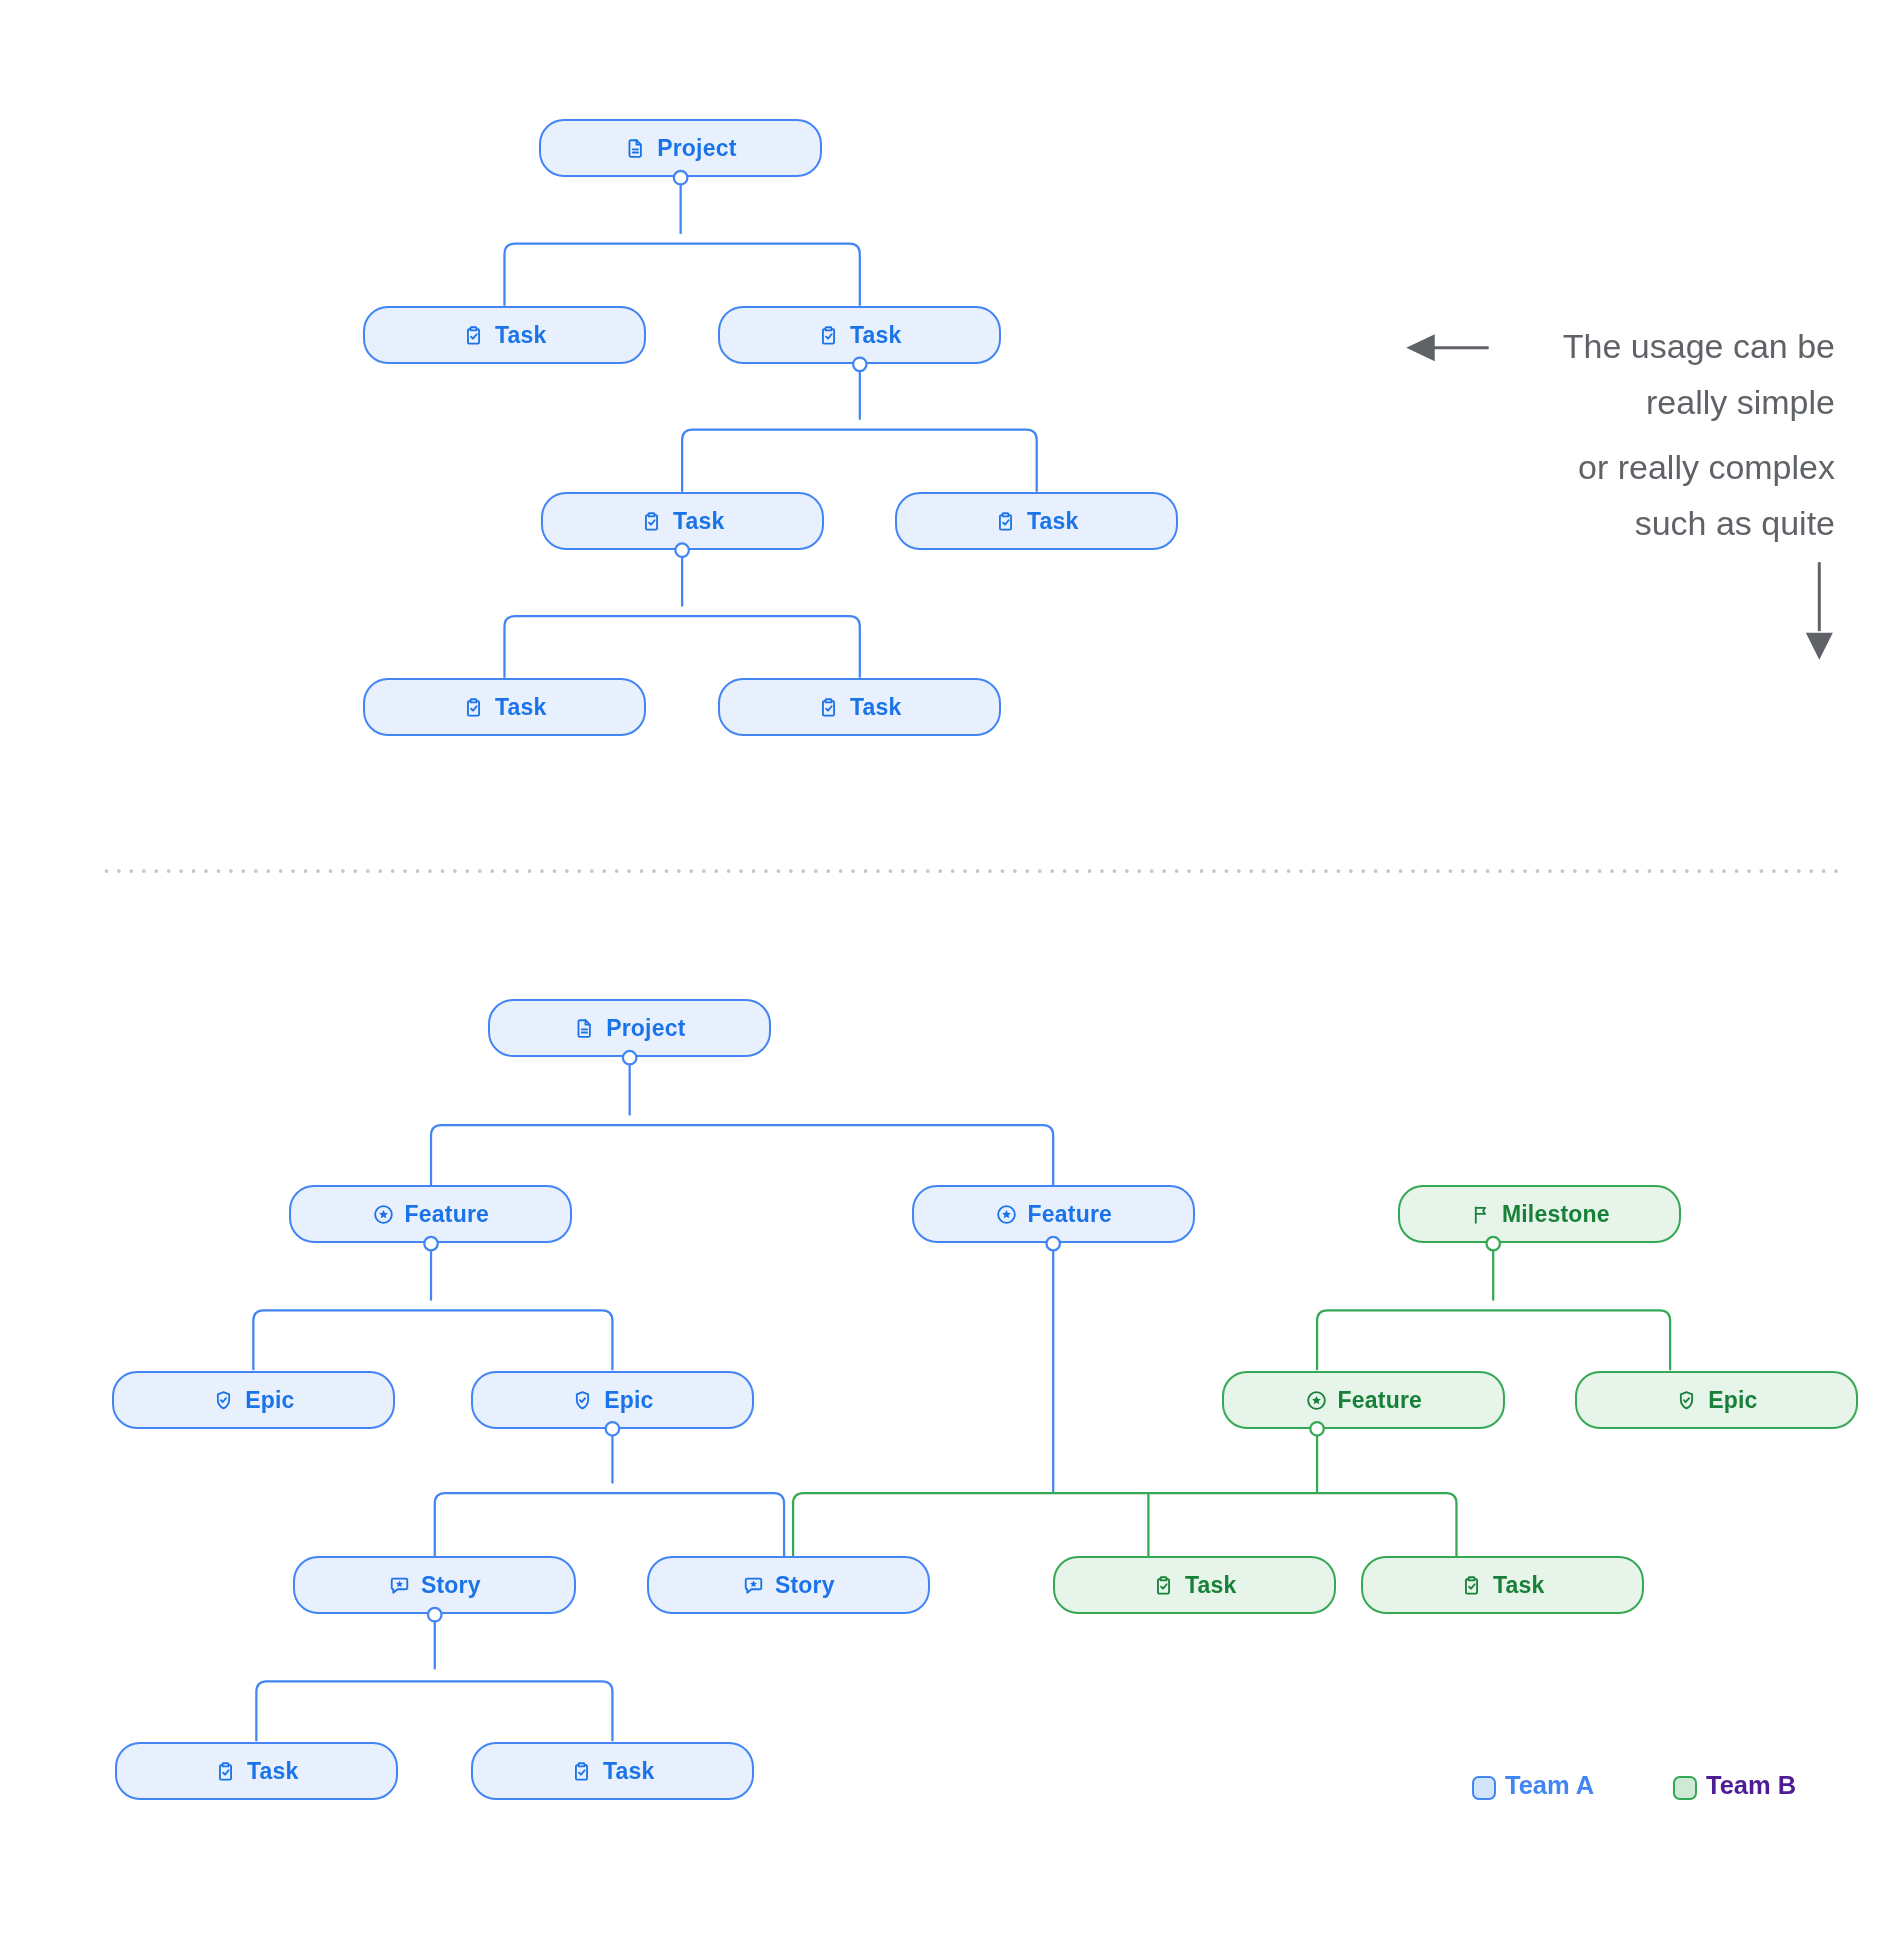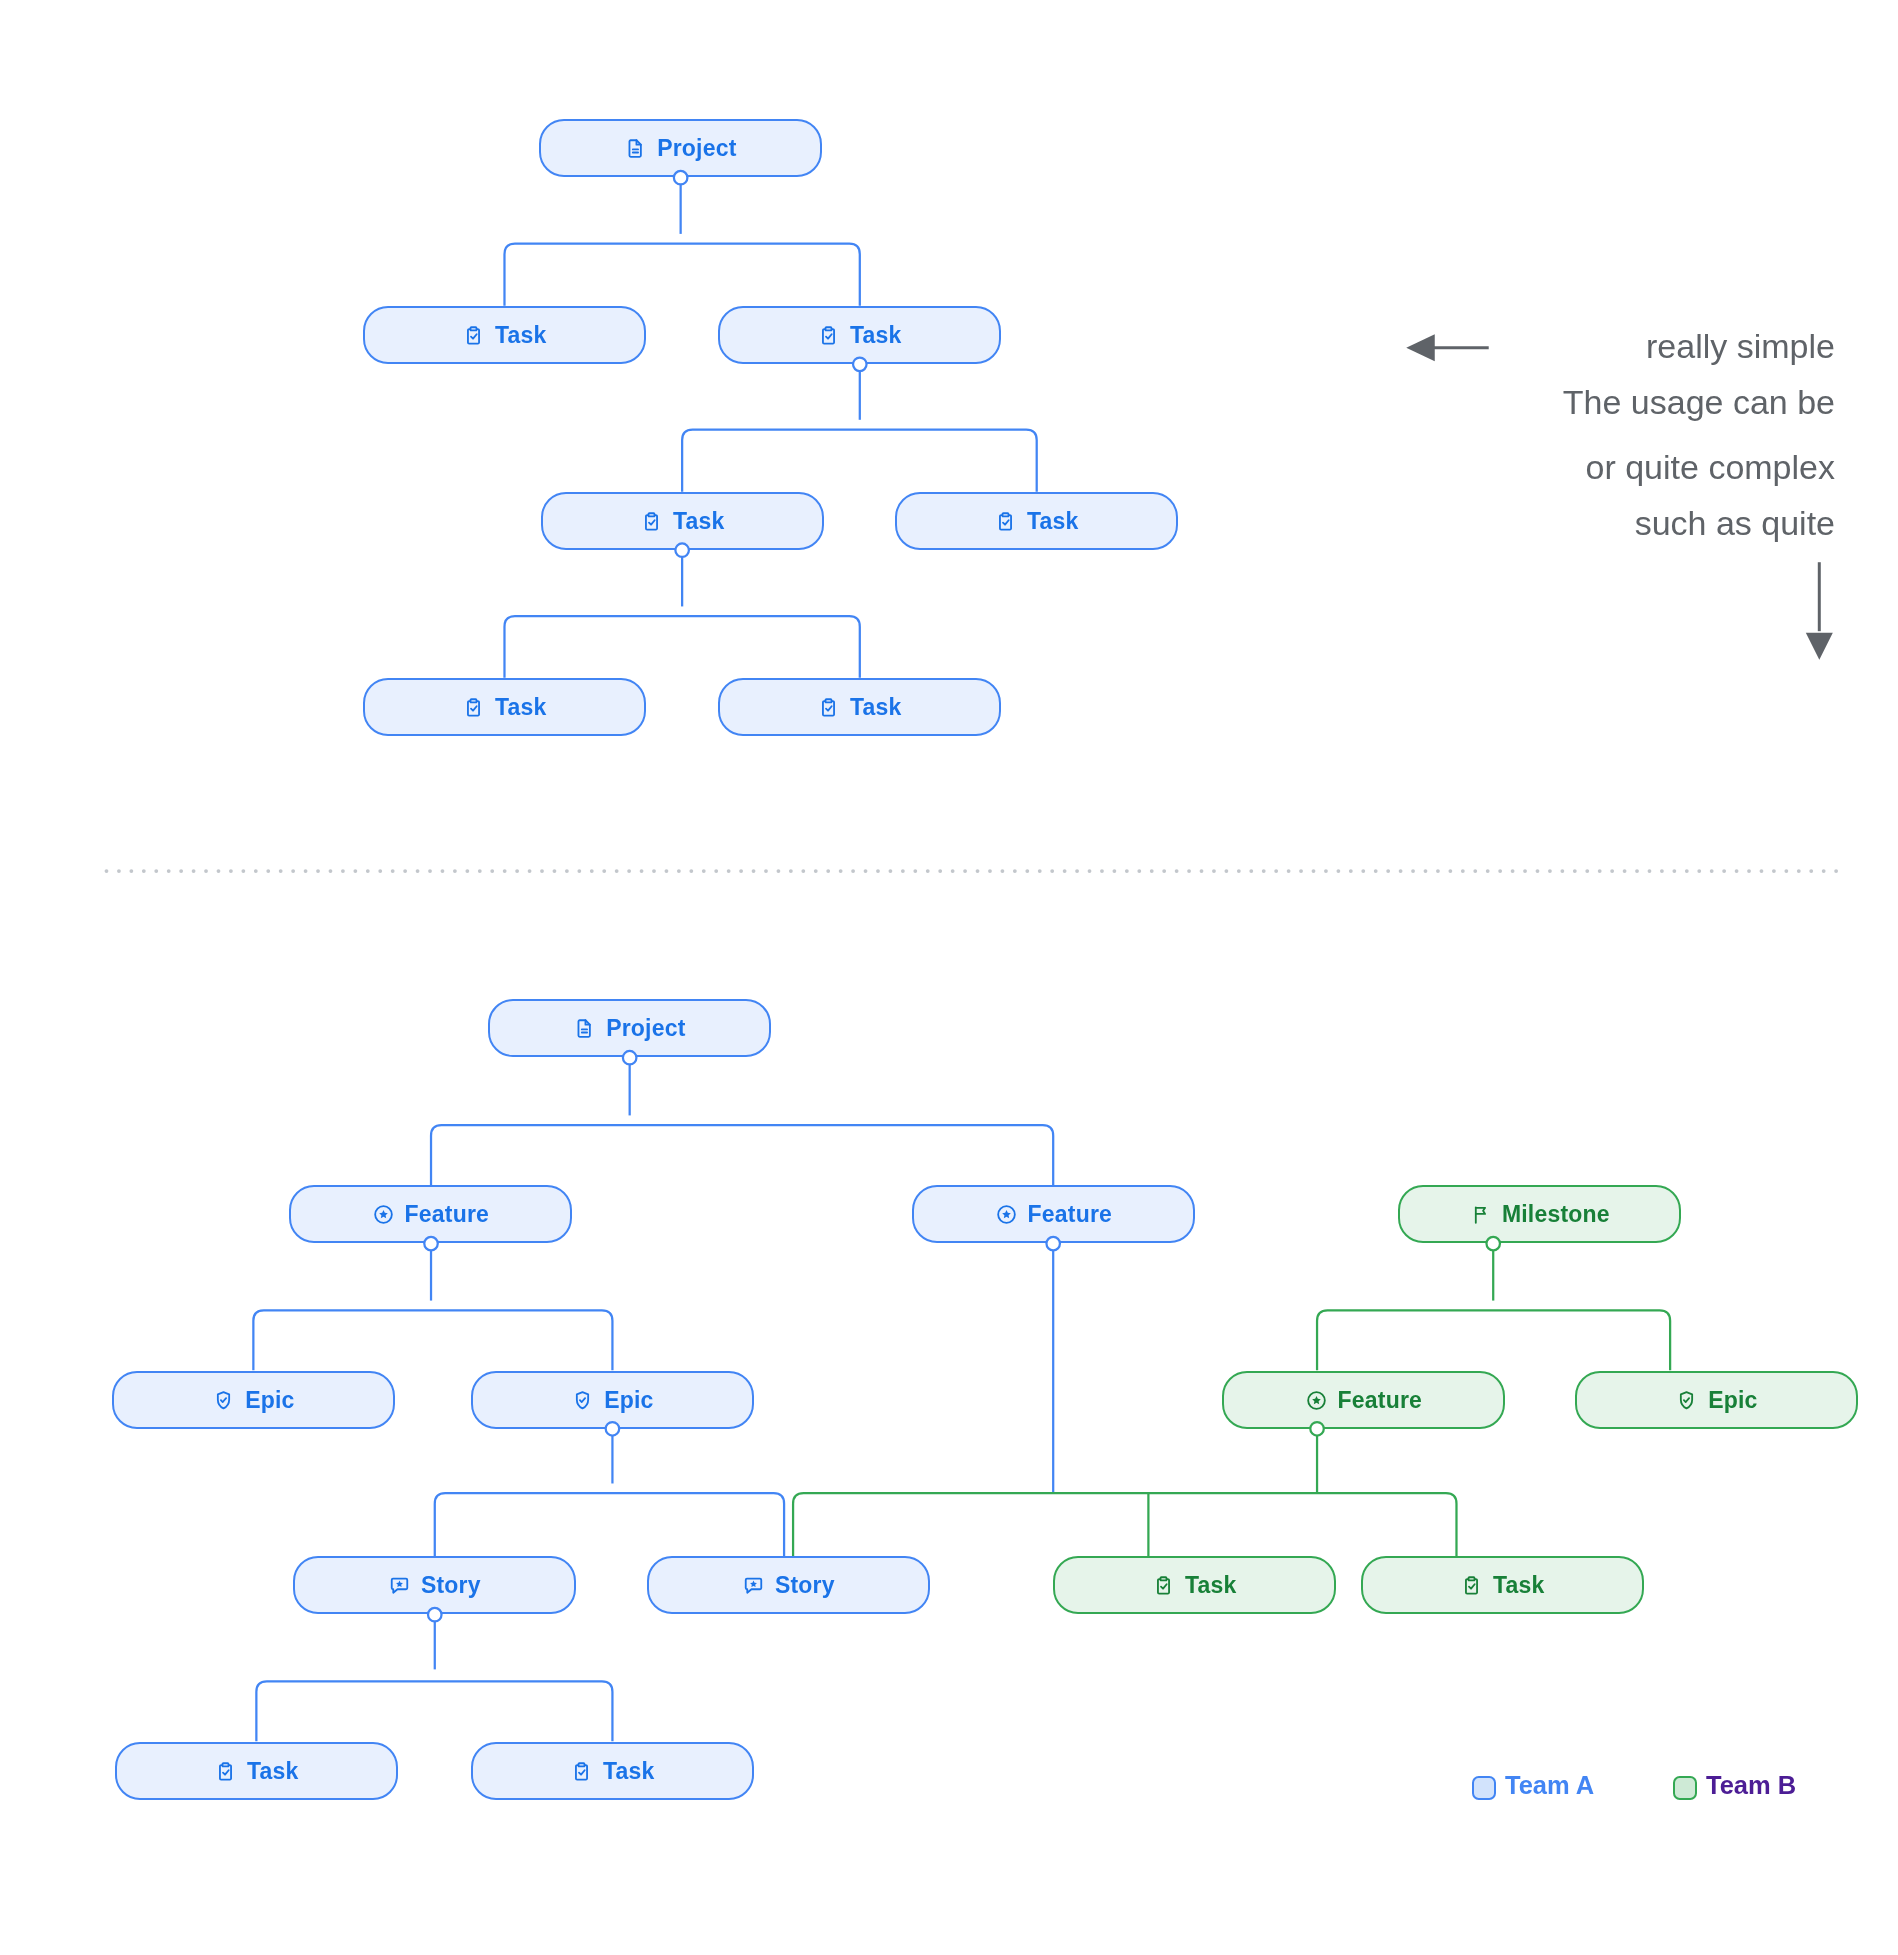--- a/index.html
+++ b/index.html
@@ -136,25 +136,25 @@
       <svg viewBox="0 0 24 24">
           <path d="M7.4 5.4h9.2a1.2 1.2 0 0 1 1.2 1.2v12.6a1.2 1.2 0 0 1-1.2 1.2H7.4a1.2 1.2 0 0 1-1.2-1.2V6.6a1.2 1.2 0 0 1 1.2-1.2Z"></path>
           <path d="M9.8 3.4h4.4a.9.9 0 0 1 .9.9v2.3H8.9V4.3a.9.9 0 0 1 .9-.9Z" style="fill:var(--bg)"></path>
           <path d="M9.4 13.2l2.1 2.1 3.8-4.6"></path>
         </svg>
     </span>
     <span class="label">Task</span>
   </div>
 
   <div class="annotation" style="top:318px">
+    <div>The usage can be</div>
     <div>really simple</div>
-    <div>The usage can be</div>
   </div>
   <div class="annotation" style="top:439px">
-    <div>or quite complex</div>
+    <div>or really complex</div>
     <div>such as quite</div>
   </div>
 
   <div class="node blue" style="left:488px;top:999px">
     <span class="icon">
       <svg viewBox="0 0 24 24">
           <path d="M7 3.4h6l4.6 4.6v11.4a1.3 1.3 0 0 1-1.3 1.3H7a1.3 1.3 0 0 1-1.3-1.3V4.7A1.3 1.3 0 0 1 7 3.4Z"></path>
           <path d="M13 3.4v4.6h4.6"></path>
           <path d="M9.2 13h5.5M9.2 16.2h5.5"></path>
         </svg>

